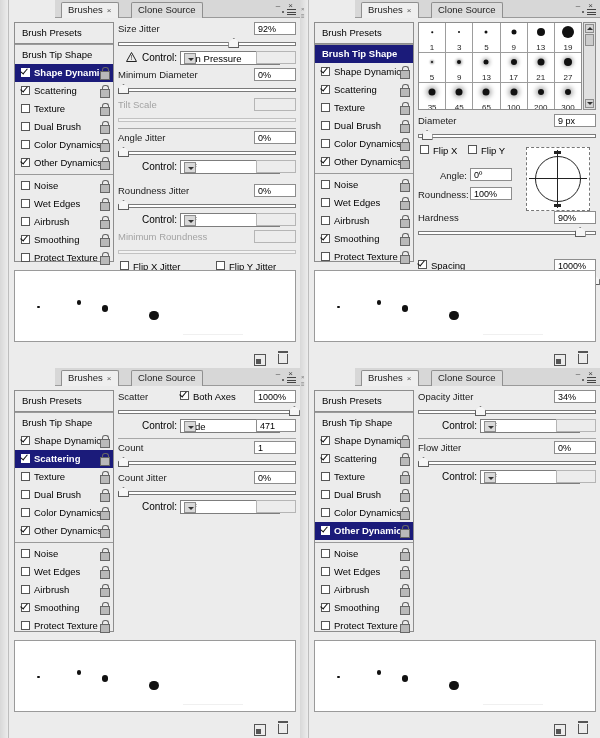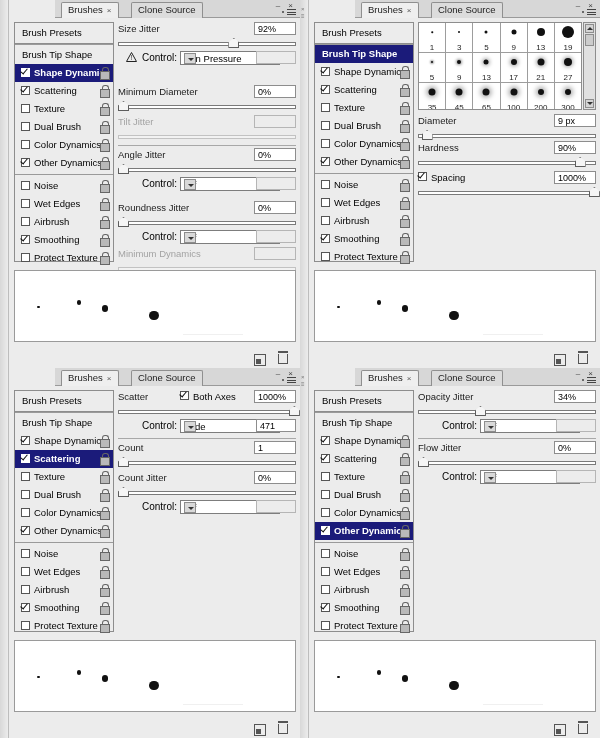--- a/index.html
+++ b/index.html
@@ -191,30 +191,30 @@
                 <text x="5.5" y="8" font-size="6.5" text-anchor="middle" fill="#222" font-family="Liberation Sans">!</text>
               </svg>
           </span>
           <span class="ctl-lbl" style="left:24px;top:1px">Control:</span>
           <span class="combo" style="left:62px;width:100px;top:0">
               <span>Pen Pressure</span>
               <span class="arrow"></span>
             </span>
           <span class="val dim" style="top:0;width:40px"></span>
         </div>
-        <div class="row" style="margin-top:18px">
+        <div class="row" style="margin-top:1px">
           <span class="lbl">Minimum Diameter</span>
           <span class="val">0%</span>
         </div>
         <div class="slider">
             <span class="track"></span>
             <span class="thumb" style="left:0%"></span>
           </div>
         <div class="row" style="margin-top:3px">
-          <span class="lbl dim">Tilt Jitter</span>
+          <span class="lbl dim">Tilt Scale</span>
           <span class="val dim"></span>
         </div>
         <div class="slider">
             <span class="track dim"></span>
           </div>
         <div class="hr" style="position:relative;margin:3px 0 2px"></div>
         <div class="row">
           <span class="lbl">Angle Jitter</span>
           <span class="val">0%</span>
         </div>
@@ -240,21 +240,21 @@
           </div>
         <div class="sel-row" style="margin-top:2px">
           <span class="ctl-lbl" style="left:24px;top:1px">Control:</span>
           <span class="combo" style="left:62px;width:100px;top:0">
               <span>Off</span>
               <span class="arrow"></span>
             </span>
           <span class="val dim" style="top:0;width:40px"></span>
         </div>
         <div class="row" style="margin-top:1px">
-          <span class="lbl dim">Minimum Dynamics</span>
+          <span class="lbl dim">Minimum Roundness</span>
           <span class="val dim"></span>
         </div>
         <div class="slider">
             <span class="track dim"></span>
           </div>
         <div class="sel-row" style="margin-top:4px">
           <span class="chk" style="left:2px;top:0"><i></i><span>Flip X Jitter</span></span>
           <span class="chk" style="left:98px;top:0"><i></i><span>Flip Y Jitter</span></span>
         </div>
       </div>
@@ -432,29 +432,44 @@
           </div>
         </div>
         <div class="row" style="margin-top:2px">
           <span class="lbl">Diameter</span>
           <span class="val">9 px</span>
         </div>
         <div class="slider">
             <span class="track"></span>
             <span class="thumb" style="left:2%"></span>
           </div>
+        <div style="position:relative;height:66px;margin-top:4px">
+          <span class="chk" style="left:2px;top:0"><i></i><span>Flip X</span></span>
+          <span class="chk" style="left:50px;top:0"><i></i><span>Flip Y</span></span>
+          <span class="lbl" style="left:22px;top:25px">Angle:</span>
+          <span class="val" style="left:52px;top:23px;width:42px;right:auto">0º</span>
+          <span class="lbl" style="left:0px;top:44px">Roundness:</span>
+          <span class="val" style="left:52px;top:42px;width:42px;right:auto">100%</span>
+          <span class="anglebox" style="right:6px;top:2px">
+            <span class="circ"></span>
+              <span class="vl"></span>
+              <span class="hl"></span>
+            <span class="nub" style="top:3px"></span>
+              <span class="nub" style="bottom:3px"></span>
+          </span>
+        </div>
         <div class="row">
           <span class="lbl">Hardness</span>
           <span class="val">90%</span>
         </div>
         <div class="slider">
             <span class="track"></span>
             <span class="thumb" style="left:88%"></span>
           </div>
-        <div class="row" style="margin-top:3px">
+        <div class="row" style="margin-top:21px">
           <span class="chk" style="left:0;top:1px"><i class="on"></i><span>Spacing</span></span>
           <span class="val">1000%</span>
         </div>
         <div class="slider">
             <span class="track"></span>
             <span class="thumb" style="left:96%"></span>
           </div>
       </div>
       <div class="previewwrap">
         <div class="preview">

